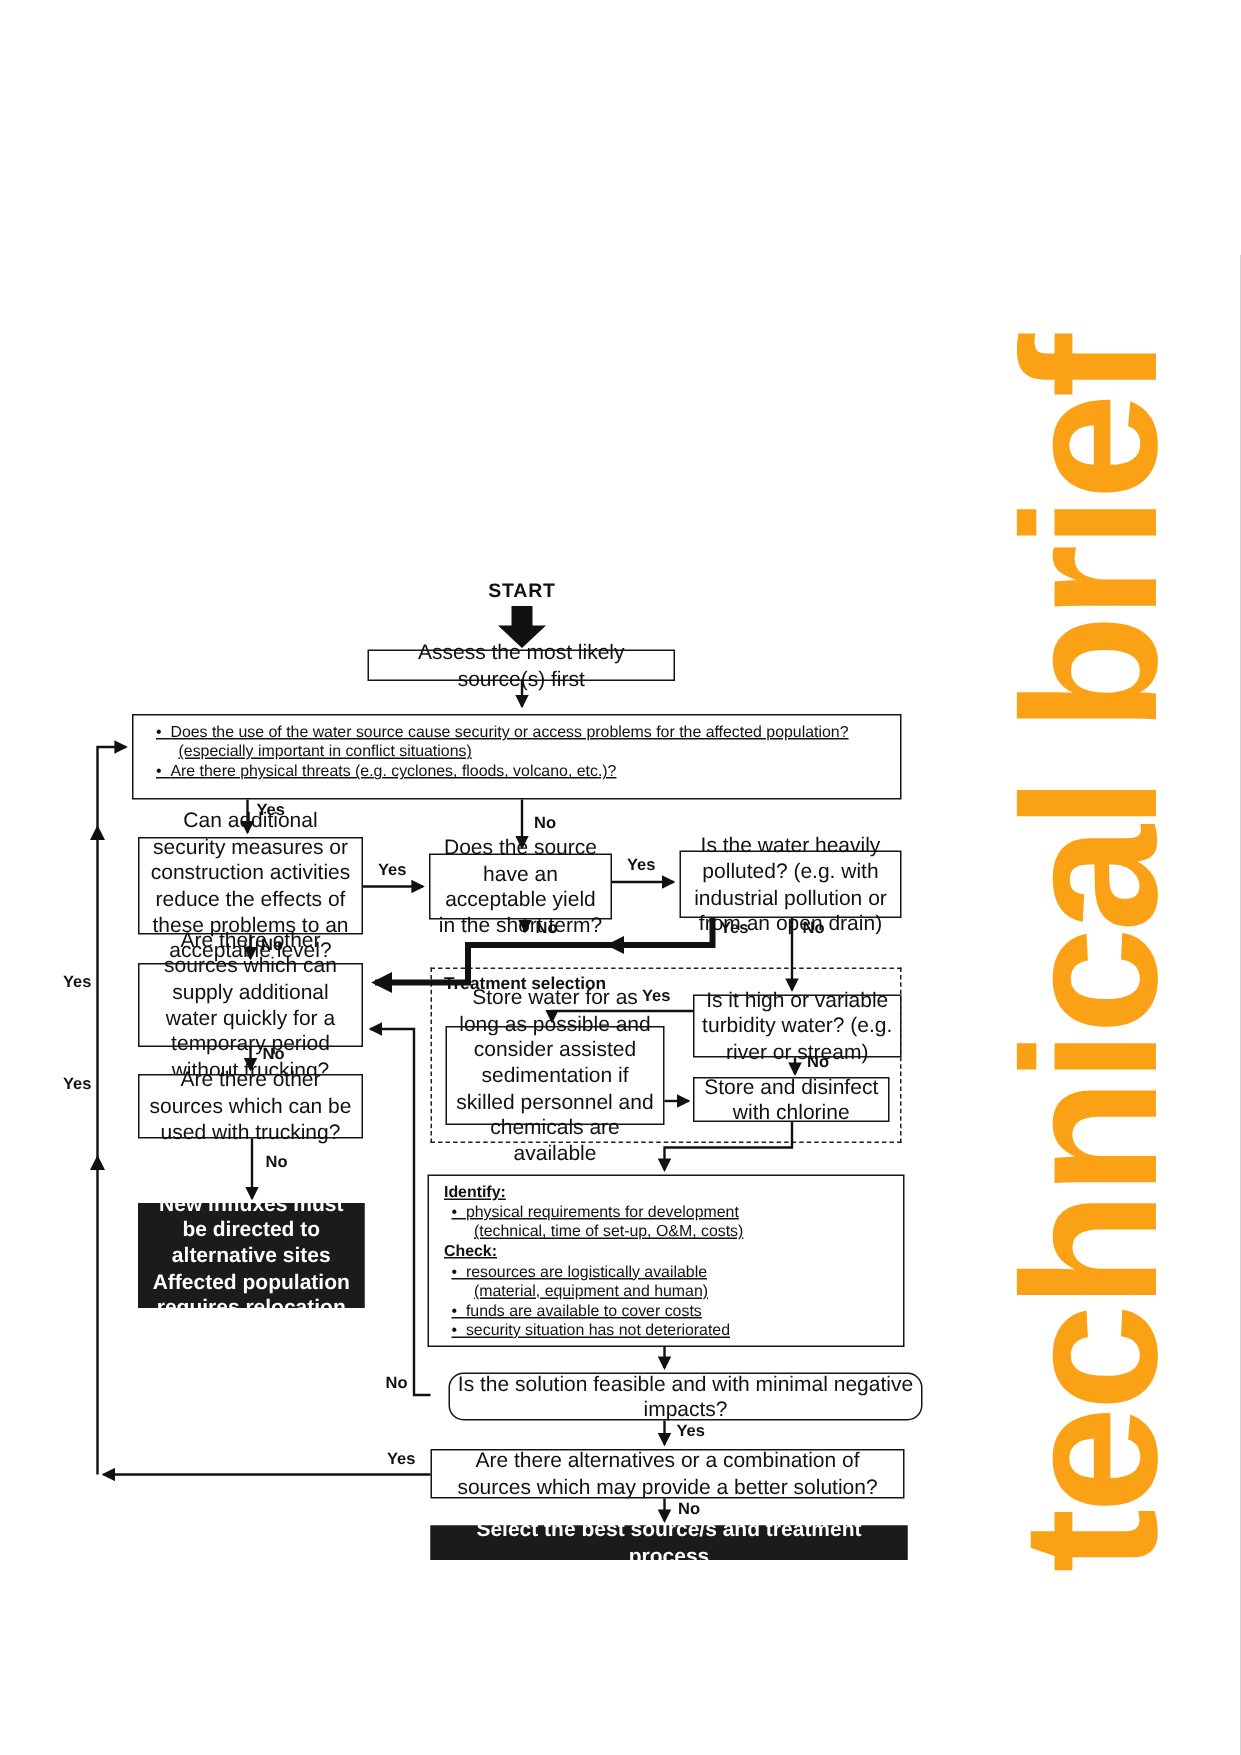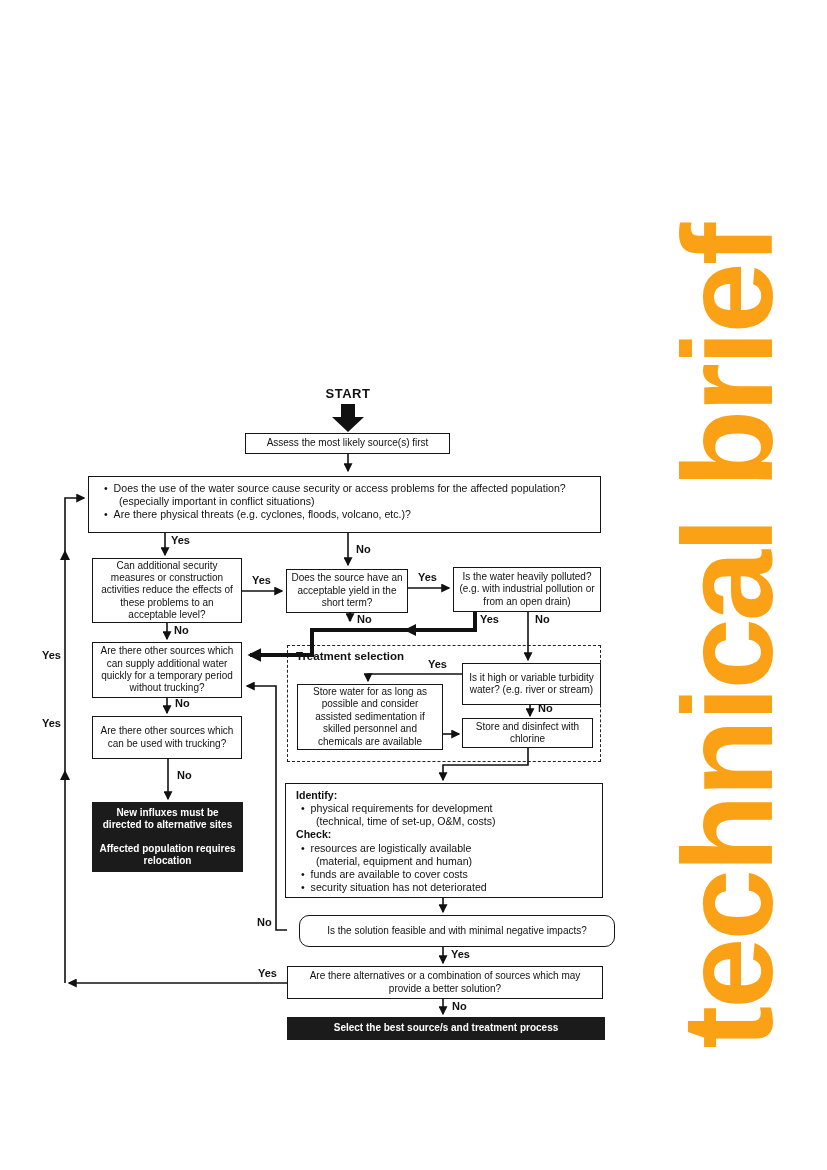--- a/index.html
+++ b/index.html
@@ -1,24 +1,24 @@
 <!DOCTYPE html>
 <html><head>
 <meta charset="utf-8">
 <style>
   html,body{margin:0;padding:0;background:#888;}
   .page{position:relative;width:827px;height:1170px;background:#ffffff;overflow:hidden;
         font-family:"Liberation Sans", sans-serif;color:#111;padding-left:20px;}
   
   .node{position:absolute;border:1.4px solid #151515;background:#fff;box-sizing:border-box;
         display:flex;align-items:center;justify-content:center;text-align:center;
-        font-size:10px;line-height:1.24;padding:2px 4px;}
+        font-size:14px;line-height:1.24;padding:2px 4px;}
   .node.black{background:#1b1b1b;color:#fff;font-weight:700;border-color:#1b1b1b;}
   .node.left{justify-content:flex-start;text-align:left;align-items:flex-start;
-             flex-direction:column;padding:5px 8px 4px 10px;}
+             flex-direction:column;padding:5px 8px 4px 10px;text-decoration:underline;}
   .dashedbox{position:absolute;border:1.6px dashed #222;background:transparent;box-sizing:border-box;}
   .dashed-title{position:absolute;font-weight:700;font-size:11.5px;}
   .start-label{position:absolute;font-weight:700;font-size:13px;letter-spacing:.5px;text-align:center;}
   .ln{width:100%;}
   .ln.bullet{padding-left:14px;text-indent:-9px;}
   .ln.bullet::before{content:"\2022\00a0\00a0";}
   .ln.indent{padding-left:20px;}
   .ln.head{font-weight:700;}
   .gap{height:11px;}
   .edge-label{position:absolute;font-weight:700;font-size:11px;line-height:1;}

